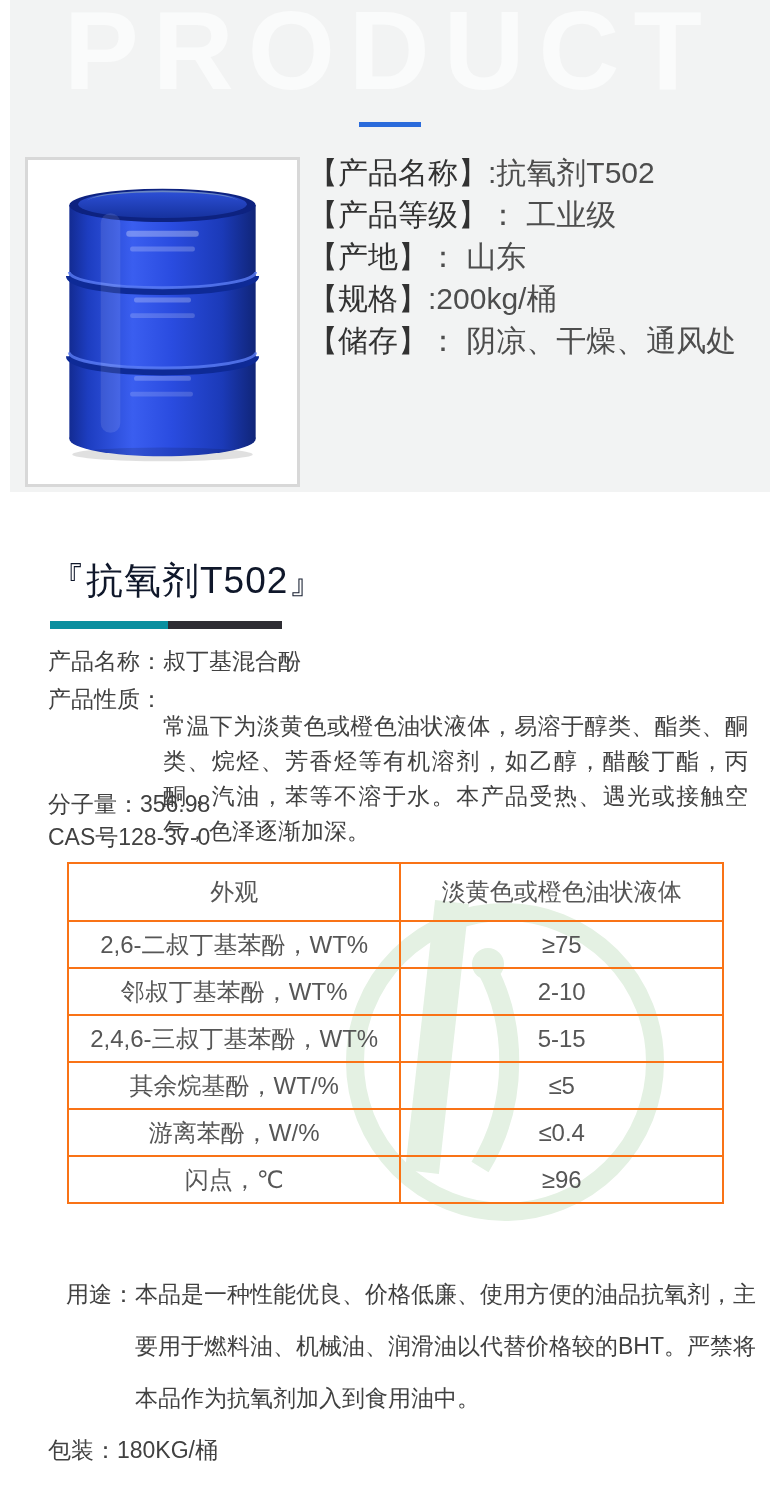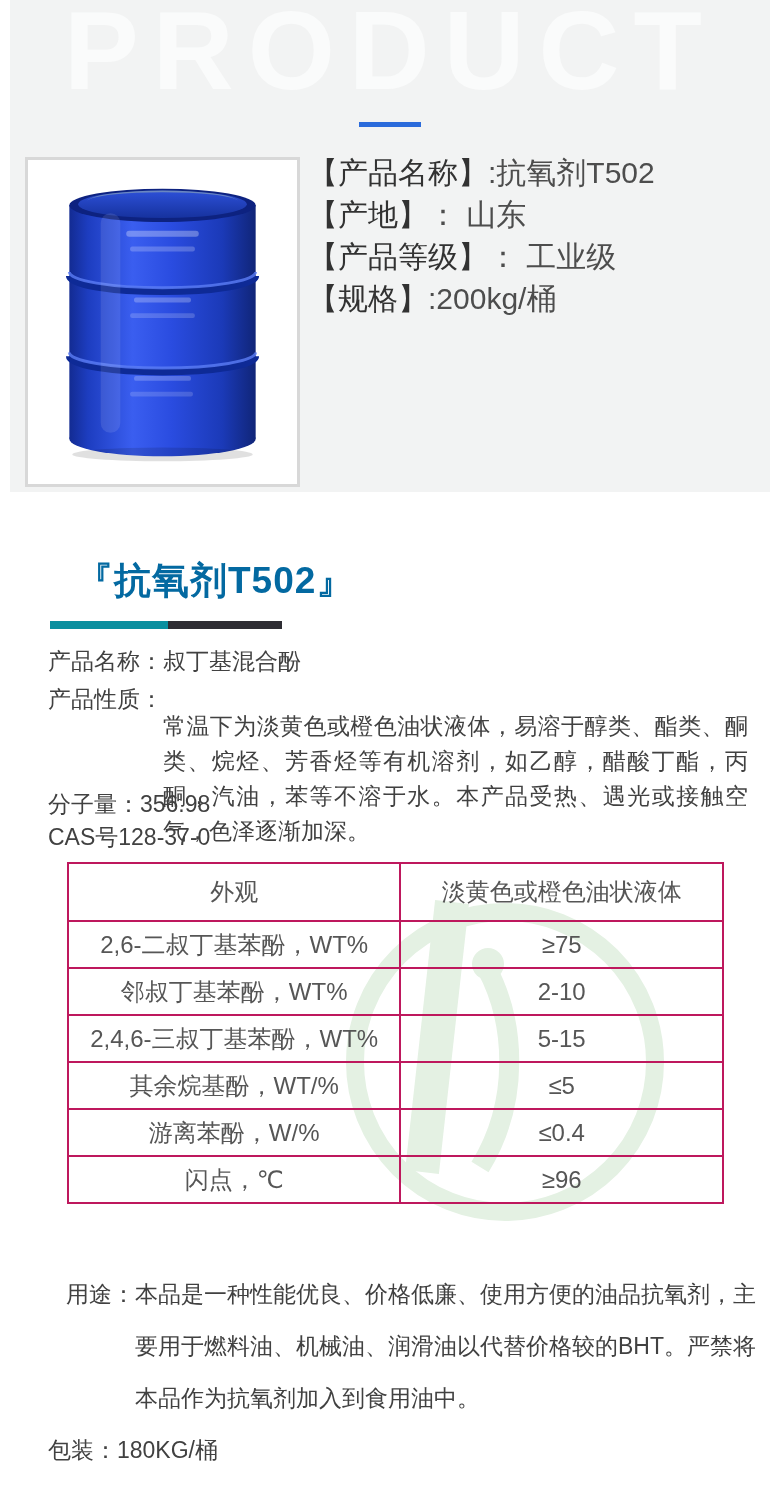--- a/index.html
+++ b/index.html
@@ -36,21 +36,21 @@
     position:absolute;left:298px;top:152px;width:452px;
     display:flex;flex-direction:column;
   }
   .spec-line{
     font-size:30px;line-height:42px;white-space:nowrap;color:#4d4d4d;
   }
   .spec-line .lbl{color:#323232;}
   
   .section-title{
     position:absolute;left:48px;top:556px;
-    font-size:37px;font-weight:bold;color:#0369a1;letter-spacing:1px;margin-left:28px;
+    font-size:37px;font-weight:normal;color:#0f172a;letter-spacing:1px;
   }
   .accent-bar{
     position:absolute;left:50px;top:621px;width:232px;height:8px;
     display:flex;
   }
   .accent-bar .teal{width:118px;height:100%;background:#0a8f9f;}
   .accent-bar .dark{width:114px;height:100%;background:#2e2d33;}
   .name-line{
     position:absolute;left:48px;top:645px;font-size:23px;line-height:32px;color:#414141;
   }
@@ -66,21 +66,21 @@
   .mol-line{top:788px;}
   .cas-line{top:821px;}
   
   .logo-watermark{position:absolute;left:330px;top:872px;z-index:0;}
   table.spec-table{
     position:absolute;left:67px;top:862px;width:657px;z-index:1;
     border-collapse:collapse;table-layout:fixed;background:transparent;
     font-size:24px;color:#565656;
   }
   table.spec-table td{
-    border:2px solid #be185d;text-align:center;vertical-align:middle;
+    border:2px solid #f97316;text-align:center;vertical-align:middle;
     height:45px;padding:0 6px;background:transparent;
   }
   table.spec-table tr.head td{height:56px;}
   td.c1{width:48.6%;}
   
   .usage-block{top:1268px;font-size:23px;line-height:52px;width:700px;margin-left:18px;}
   .usage-block .hang-label{flex:none;white-space:nowrap;}
   .usage-block .hang-text{width:636px;}
   .pack-line{top:1424px;line-height:52px;}
 </style>
@@ -130,27 +130,30 @@
       <rect x="92" y="226" width="64" height="5" rx="2" fill="#ffffff" opacity="0.16"></rect>
       <rect x="62" y="44" width="20" height="224" rx="10" fill="#ffffff" opacity="0.10"></rect>
     </svg>
   </div>
 
   <div class="spec-list">
     <div class="spec-line">
       <span class="lbl">【产品名称】</span><span>:</span><span>抗氧剂T502</span>
     </div>
     <div class="spec-line">
+      <span class="lbl">【产品等级】</span><span>： </span><span>工业级</span>
+    </div>
+    <div class="spec-line">
       <span class="lbl">【产地】</span><span>： </span><span>山东</span>
     </div>
     <div class="spec-line">
-      <span class="lbl">【产品等级】</span><span>： </span><span>工业级</span>
-    </div>
-    <div class="spec-line">
       <span class="lbl">【规格】</span><span>:</span><span>200kg/桶</span>
+    </div>
+    <div class="spec-line">
+      <span class="lbl">【储存】</span><span>： </span><span>阴凉、干燥、通风处</span>
     </div>
   </div>
 </div>
 
 <div class="section-title">『抗氧剂T502』</div>
 <div class="accent-bar">
   <div class="teal"></div>
   <div class="dark"></div>
 </div>
 

